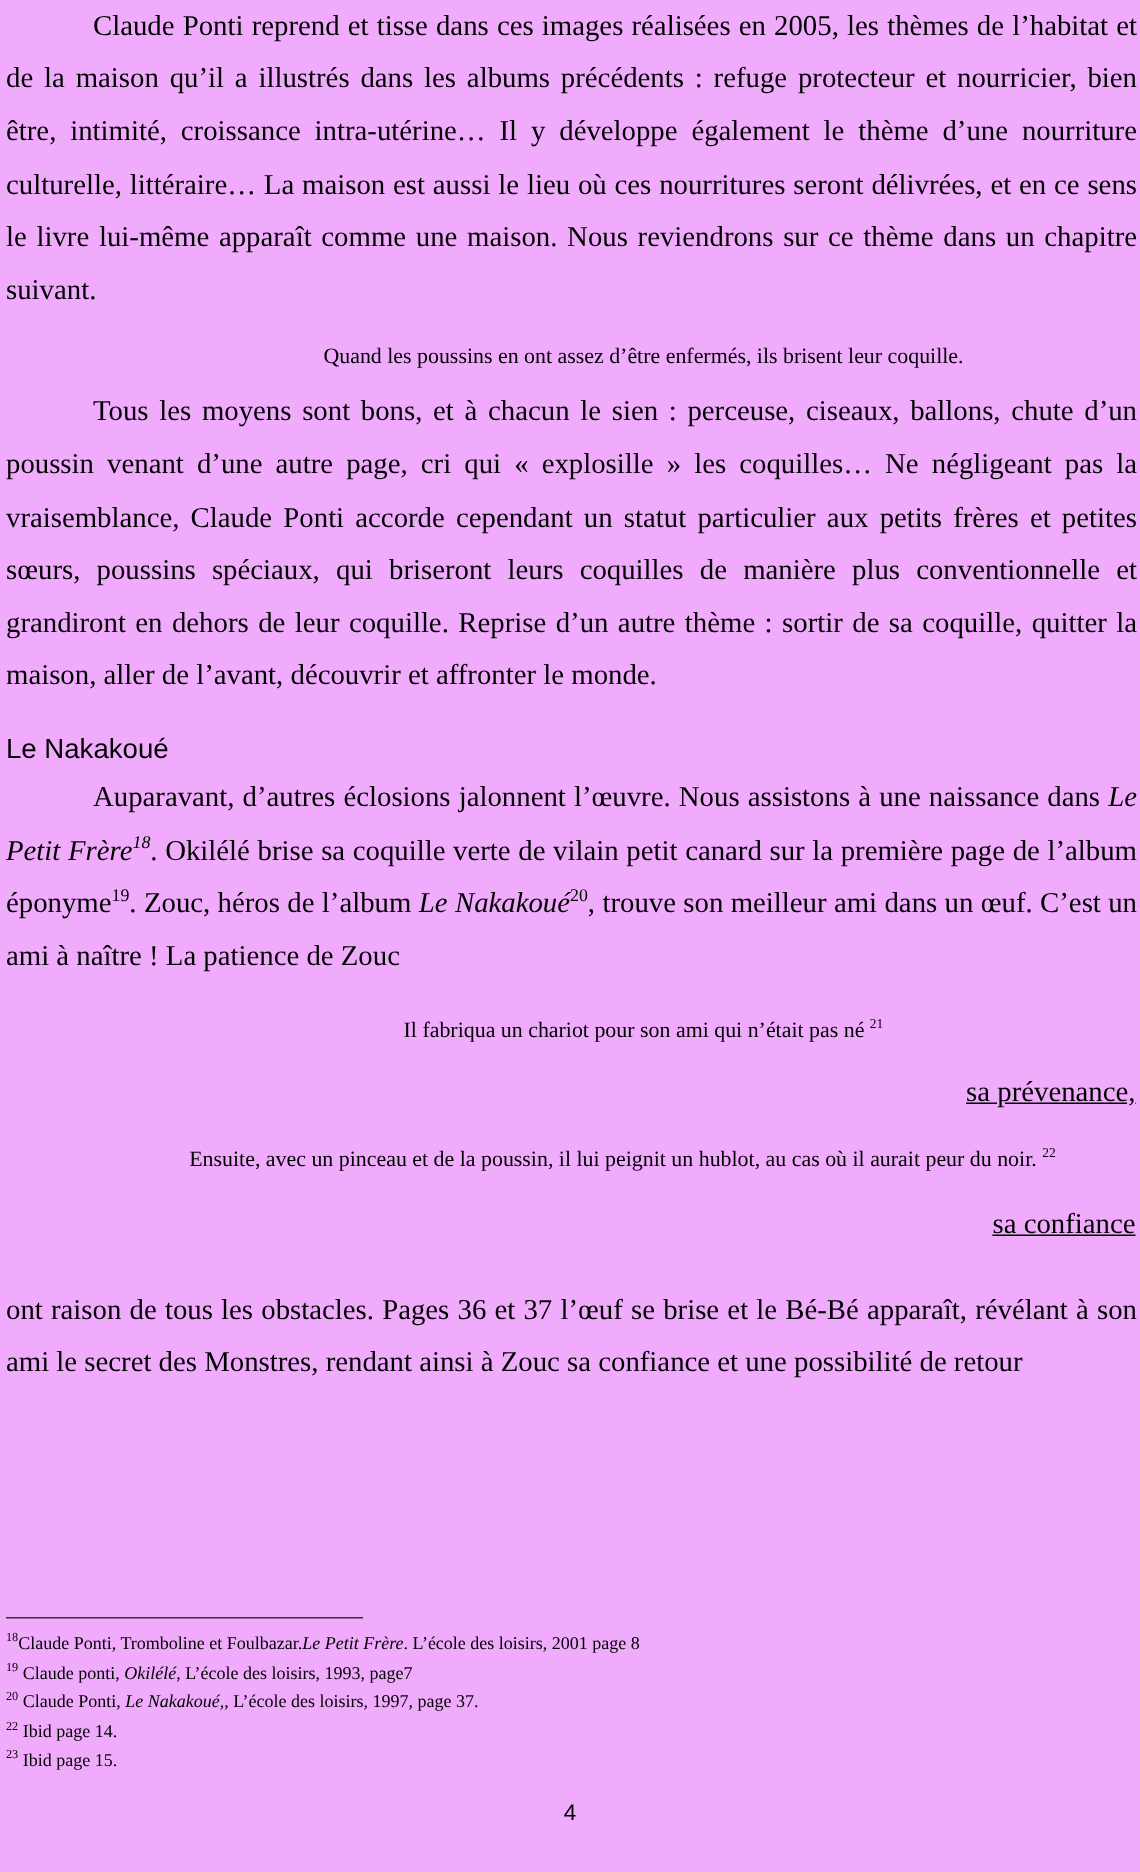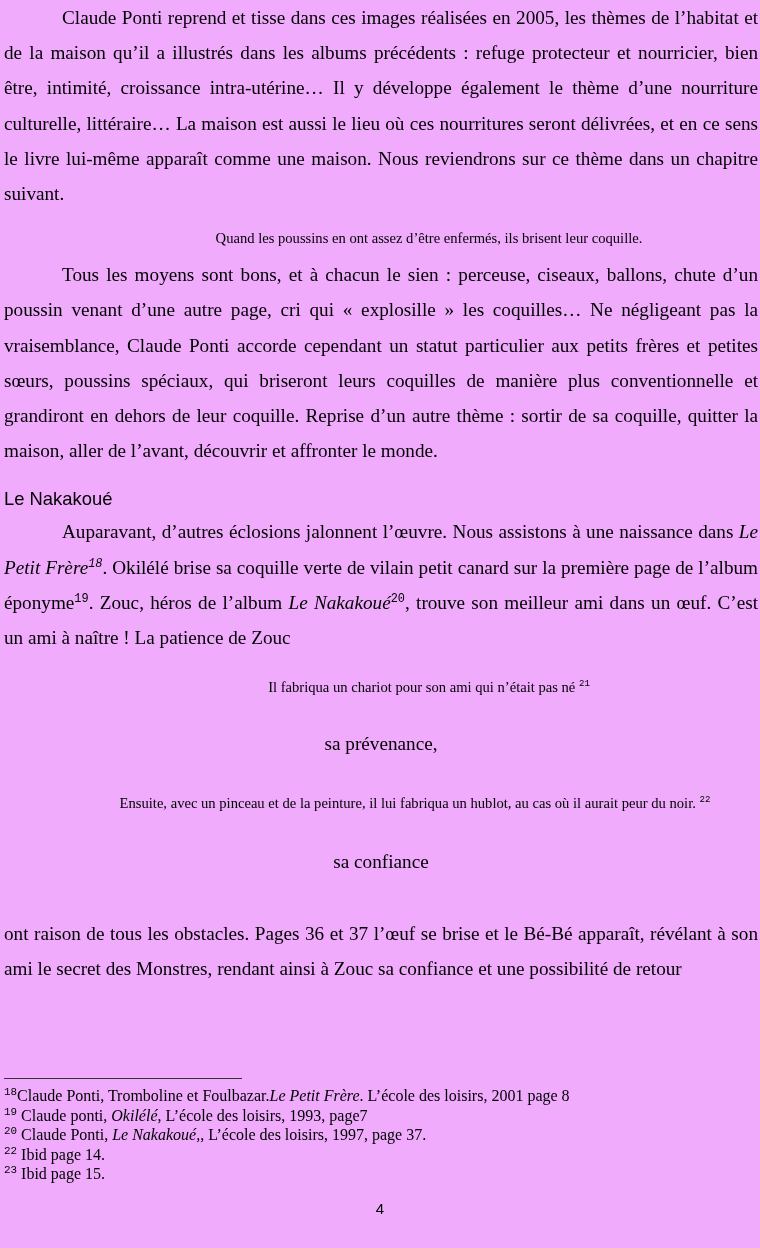--- a/index.html
+++ b/index.html
@@ -42,25 +42,26 @@
     font-size: 14.6px;
     line-height: 25px;
     text-align: center;
     padding-left: 96px;
     text-indent: 0;
   }
   p.quote.indented { text-indent: 10px; padding-right: 38px; }
 
   
   p.runon {
-    margin: 16px;
+    margin: 1px;
     font-size: 19.2px;
     line-height: 35.2px;
-    text-align: center;
+    text-align: right;
     text-indent: 0;
+    text-decoration: underline;
   }
 
   
   h2.section {
     margin: 0;
     font-family: "Liberation Sans", "DejaVu Sans", sans-serif;
     font-size: 18.4px;
     font-weight: normal;
     line-height: 30px;
     text-align: left;
@@ -68,39 +69,39 @@
 
   .sp-6  { height: 6px; }
   .sp-9  { height: 9px; }
   .sp-10 { height: 10px; }
   .sp-12 { height: 12px; }
   .sp-14 { height: 14px; }
   .sp-16 { height: 16px; }
   .sp-20 { height: 20px; }
 
   i.title { font-style: italic; }
-  sup { font-size: 0.62em; vertical-align: super; line-height: 0; font-family: Liberation Mono, monospace; }
+  sup { font-size: 0.62em; vertical-align: super; line-height: 0; }
   sup.ital { font-style: italic; }
 
   
   .footnotes {
     position: absolute;
     left: 4px;
     top: 1078px;
     width: 754px;
   }
   .fn-rule {
     width: 238px;
     height: 0;
     border-top: 1.6px solid #333333;
     margin: 0 0 7px 0;
   }
   p.footnote {
     margin: 0;
-    font-size: 16px;
+    font-size: 12px;
     line-height: 19.6px;
     text-align: left;
   }
   p.footnote sup { font-size: 0.68em; }
 
   .pagenum {
     position: absolute;
     left: 0;
     top: 1200px;
     width: 760px;
@@ -139,21 +140,21 @@
     <div class="sp-20"></div>
 
     <p class="quote"><span>Il fabriqua un chariot pour son ami qui n’était pas né </span><sup>21</sup></p>
 
     <div class="sp-10"></div>
 
     <p class="runon">sa prévenance,</p>
 
     <div class="sp-14"></div>
 
-    <p class="quote indented"><span>Ensuite, avec un pinceau et de la peinture, il lui fabriqua un hublot, au cas où il aurait peur du noir. </span><sup>22</sup></p>
+    <p class="quote indented"><span>Ensuite, avec un pinceau et de la poussin, il lui peignit un hublot, au cas où il aurait peur du noir. </span><sup>22</sup></p>
 
     <div class="sp-12"></div>
 
     <p class="runon">sa confiance</p>
 
     <div class="sp-14"></div>
 
 
     <div class="sp-6"></div>
 

